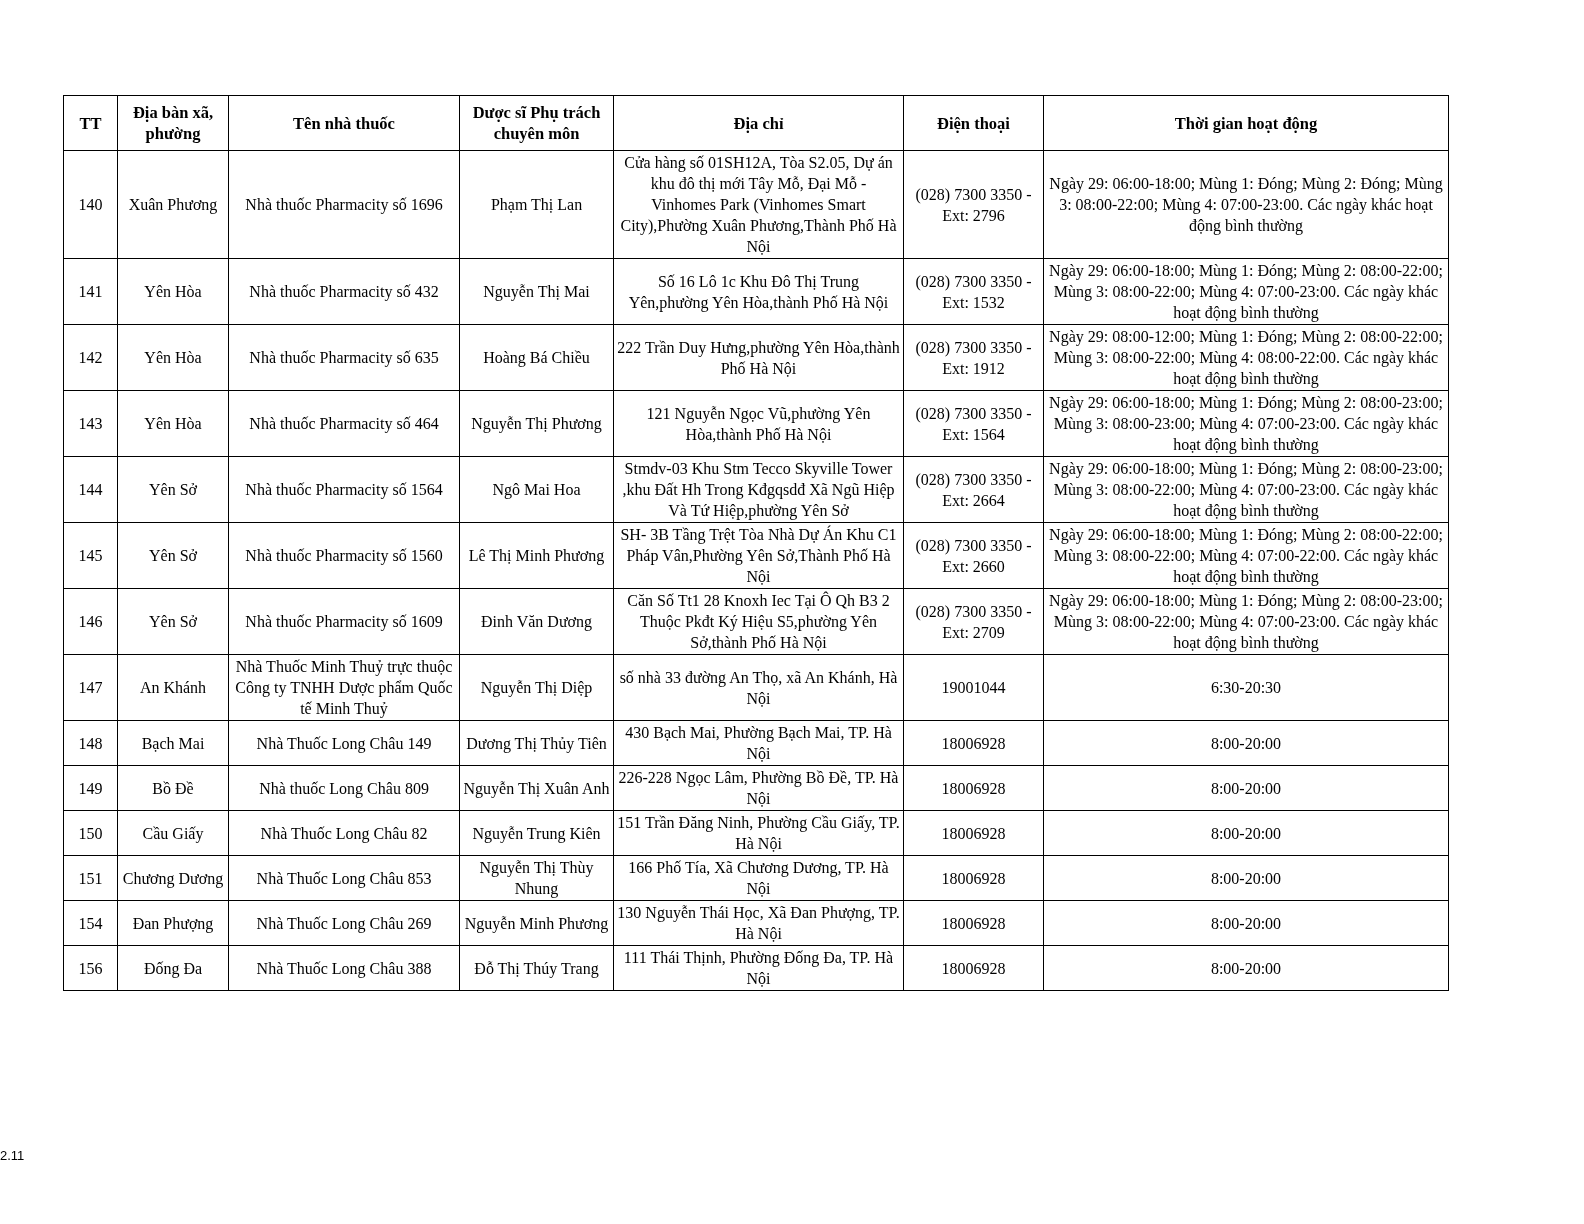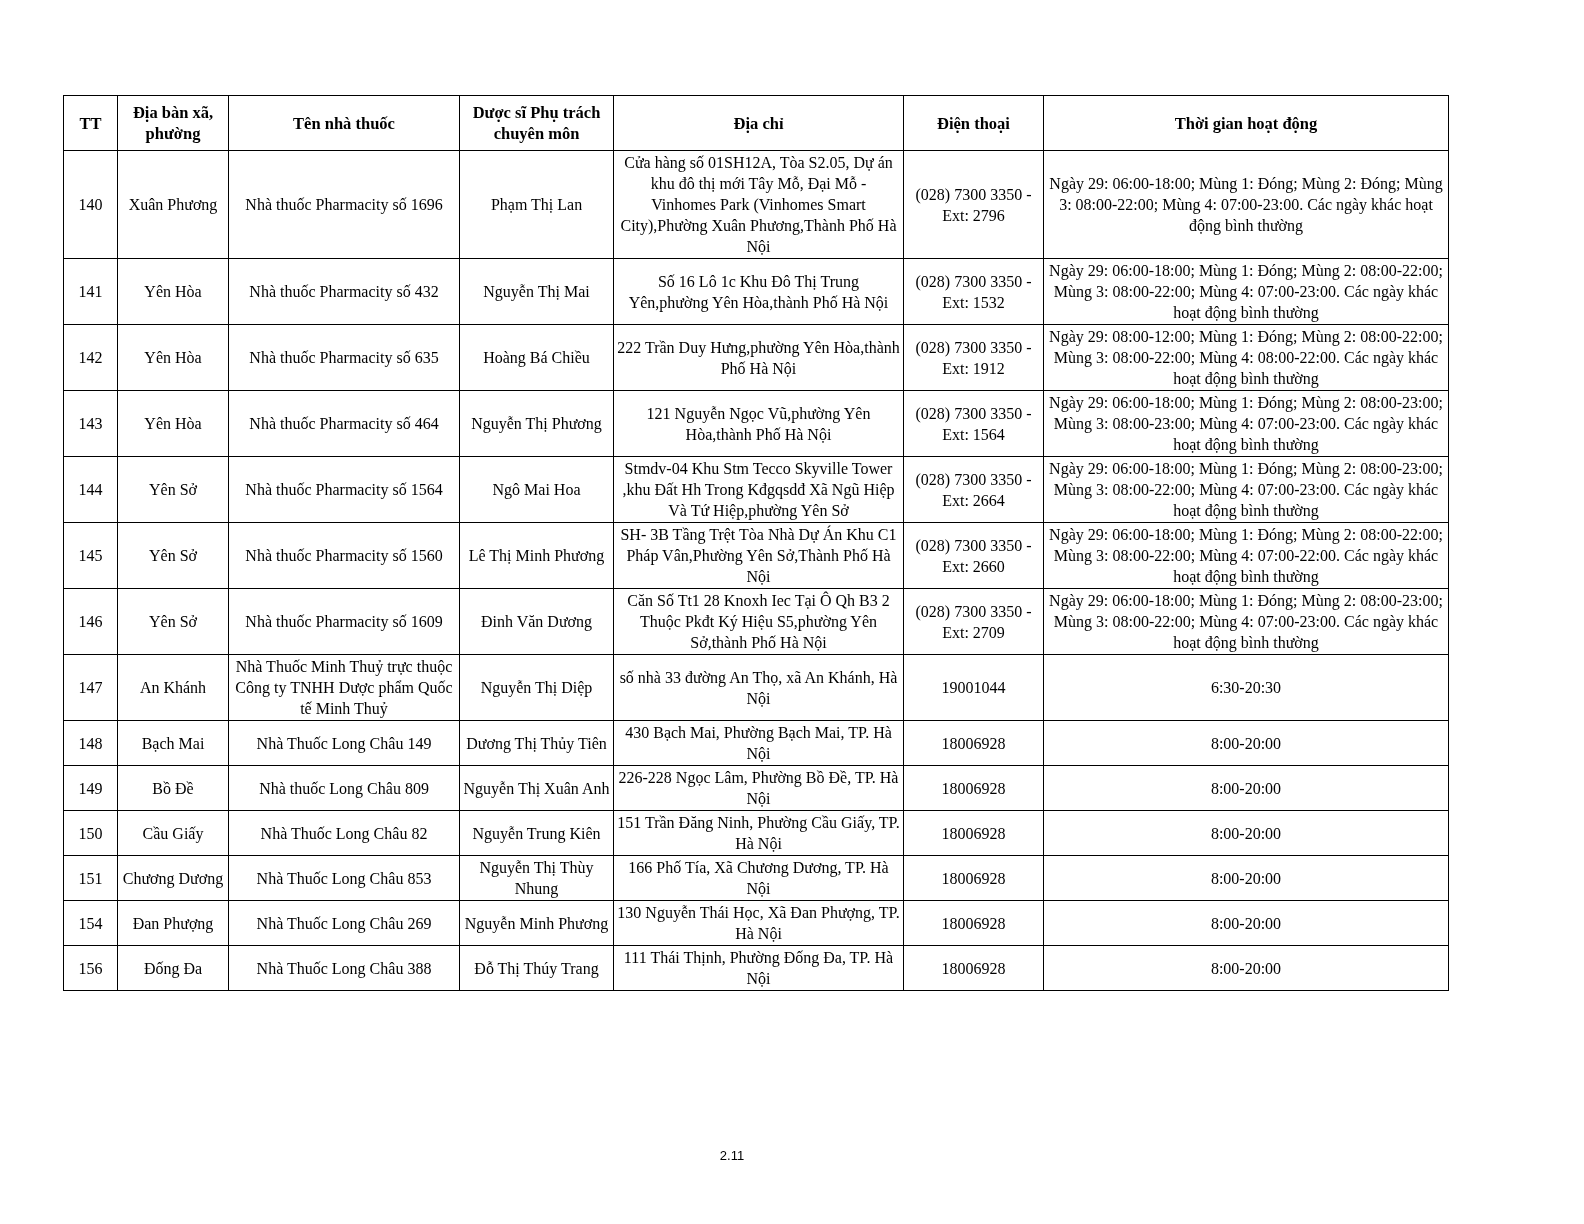--- a/index.html
+++ b/index.html
@@ -47,21 +47,21 @@
   col.col-pharmacy  { width: 231px; }
   col.col-pharmacist{ width: 154px; }
   col.col-address   { width: 290px; }
   col.col-phone     { width: 140px; }
   col.col-hours     { width: 405px; }
   .page-footer {
     position: absolute;
     left: 0;
     top: 1148px;
     width: 100%;
-    text-align: center;
+    text-align: left;
     font-family: "Liberation Sans", sans-serif;
     font-size: 13px;
     color: #000000;
   }
 </style>
 </head>
 <body>
 
 <div class="page">
 
@@ -121,21 +121,21 @@
           <td>Nguyễn Thị Phương</td>
           <td>121 Nguyễn Ngọc Vũ,phường Yên Hòa,thành Phố Hà Nội</td>
           <td>(028) 7300 3350 - Ext: 1564</td>
           <td>Ngày 29: 06:00-18:00; Mùng 1: Đóng; Mùng 2: 08:00-23:00; Mùng 3: 08:00-23:00; Mùng 4: 07:00-23:00. Các ngày khác hoạt động bình thường</td>
         </tr>
         <tr>
           <td>144</td>
           <td>Yên Sở</td>
           <td>Nhà thuốc Pharmacity số 1564</td>
           <td>Ngô Mai Hoa</td>
-          <td>Stmdv-04 Khu Stm Tecco Skyville Tower ,khu Đất Hh Trong Kđgqsdđ Xã Ngũ Hiệp Và Tứ Hiệp,phường Yên Sở</td>
+          <td>Stmdv-03 Khu Stm Tecco Skyville Tower ,khu Đất Hh Trong Kđgqsdđ Xã Ngũ Hiệp Và Tứ Hiệp,phường Yên Sở</td>
           <td>(028) 7300 3350 - Ext: 2664</td>
           <td>Ngày 29: 06:00-18:00; Mùng 1: Đóng; Mùng 2: 08:00-23:00; Mùng 3: 08:00-22:00; Mùng 4: 07:00-23:00. Các ngày khác hoạt động bình thường</td>
         </tr>
         <tr>
           <td>145</td>
           <td>Yên Sở</td>
           <td>Nhà thuốc Pharmacity số 1560</td>
           <td>Lê Thị Minh Phương</td>
           <td>SH- 3B Tầng Trệt Tòa Nhà Dự Án Khu C1 Pháp Vân,Phường Yên Sở,Thành Phố Hà Nội</td>
           <td>(028) 7300 3350 - Ext: 2660</td>

